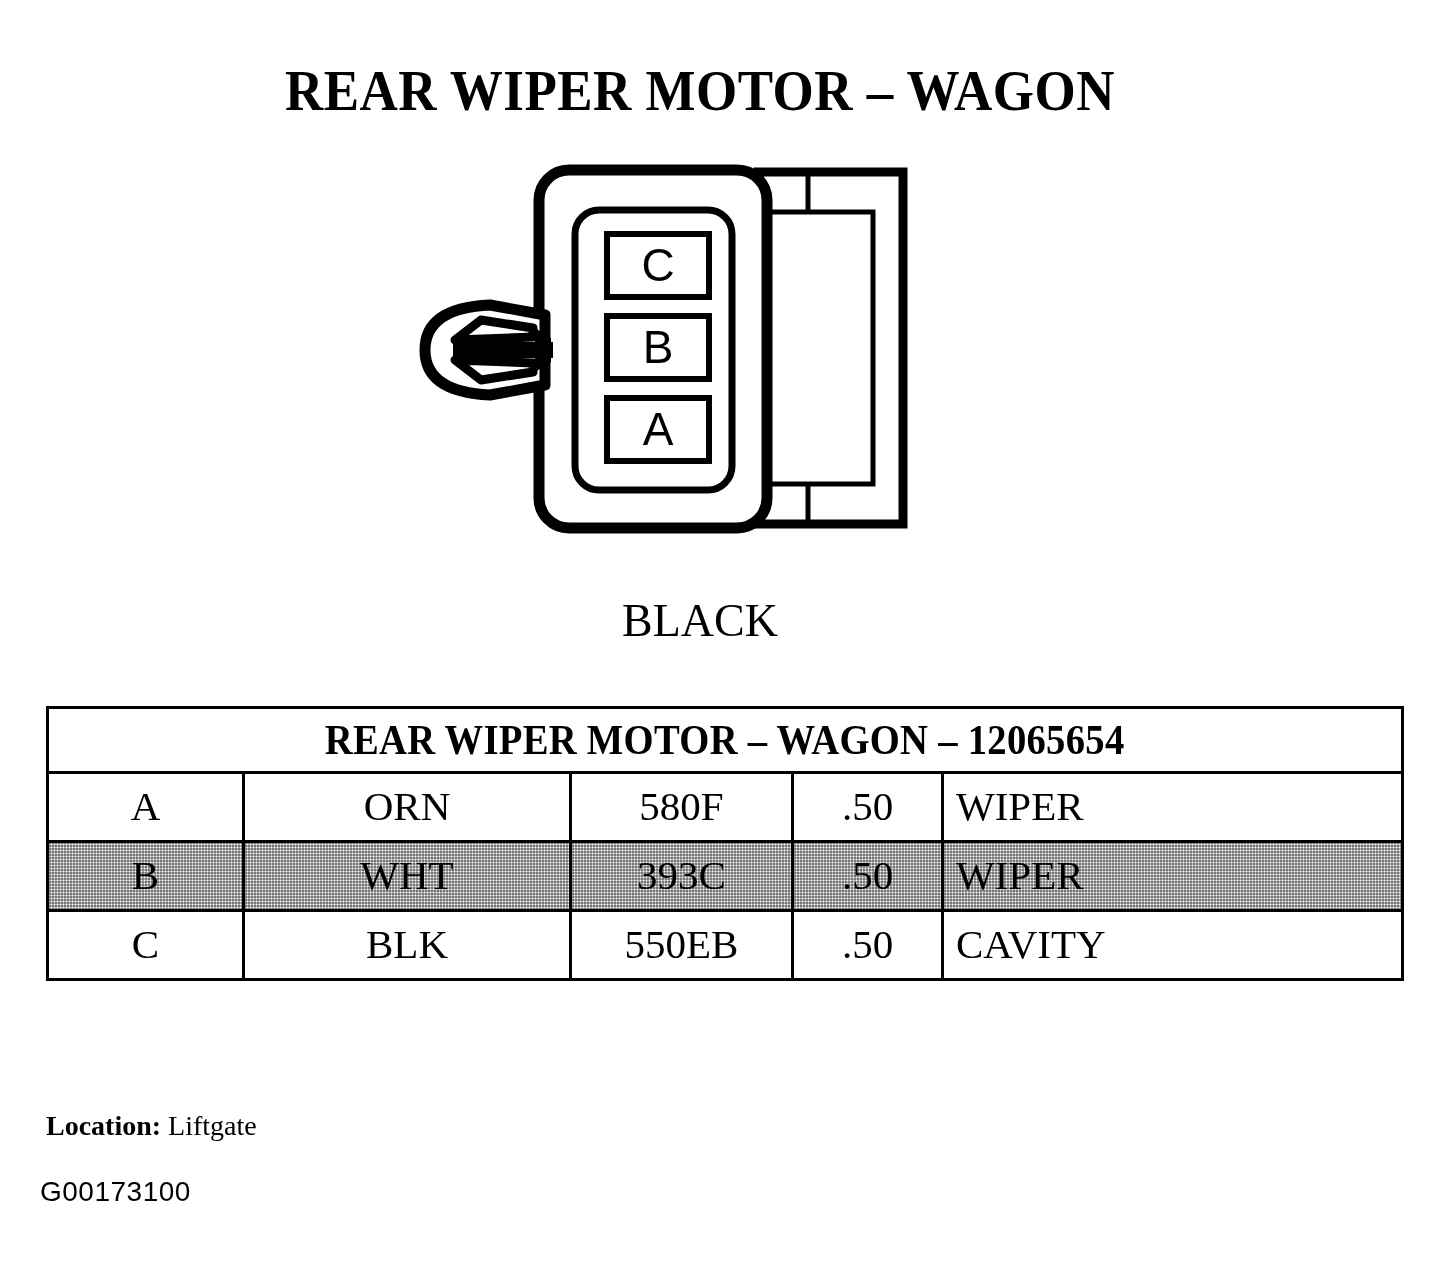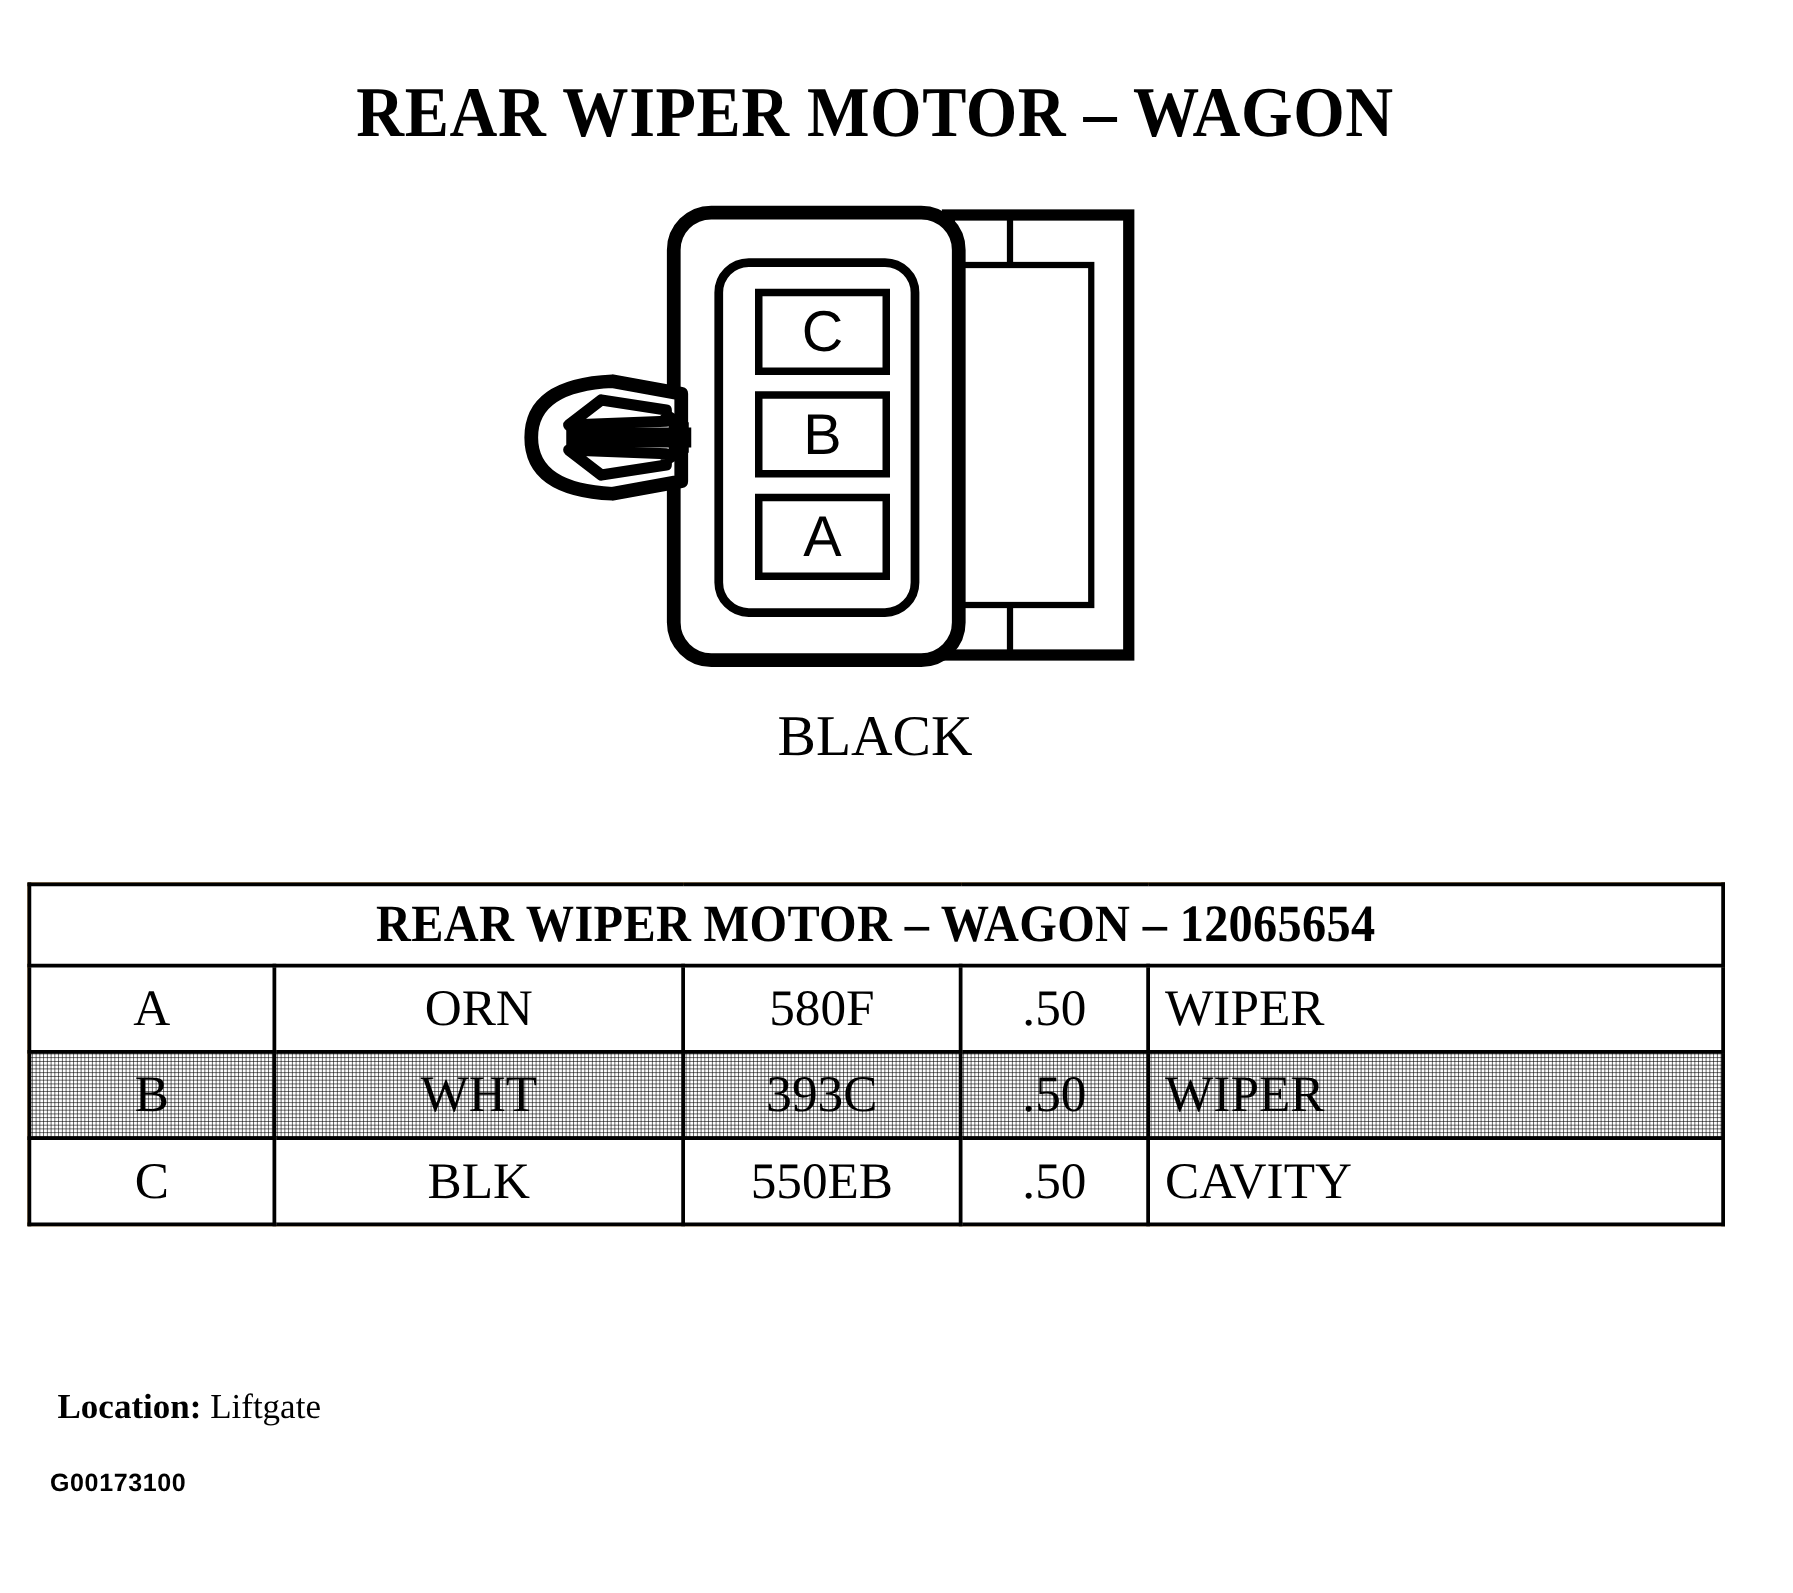--- a/index.html
+++ b/index.html
@@ -51,31 +51,31 @@
     width: 480px;
     text-align: center;
     line-height: 1.0;
   }
   #connector-caption .cap-line {
     font-size: 46px;
     font-family: "Liberation Serif", "DejaVu Serif", serif;
     letter-spacing: 0px;
     display: block;
   }
-  #connector-caption .cap-color { margin-bottom: 6px; }
+  #connector-caption .cap-color { margin-bottom: 6px; margin-top: 32px; }
 
   
   #pinout-table {
     position: absolute;
-    left: 22px;
+    left: 46px;
     top: 706px;
     width: 1355px;
     border-collapse: collapse;
     table-layout: fixed;
-    background: #a16207;
+    background: #000000;
   }
   #pinout-table td {
     border: 3px solid #000000;
     padding: 0;
     font-family: "Liberation Serif", "DejaVu Serif", serif;
     font-size: 40px;
     line-height: 1.05;
     vertical-align: middle;
     background: #ffffff;
   }
@@ -138,23 +138,22 @@
     font-weight: bold;
   }
   #location-line .loc-value {
     font-weight: normal;
   }
   #figure-id {
     position: absolute;
     left: 40px;
     top: 1176px;
     font-family: "Liberation Sans", "DejaVu Sans", sans-serif;
-    font-size: 20px;
+    font-size: 28px;
     letter-spacing: 0.5px;
-    font-weight: bold;
   }
 
   .cav-letter {
     font-family: "Liberation Sans", "DejaVu Sans", sans-serif;
     font-size: 46px;
     font-weight: normal;
   }
 </style>
 </head>
 <body>

